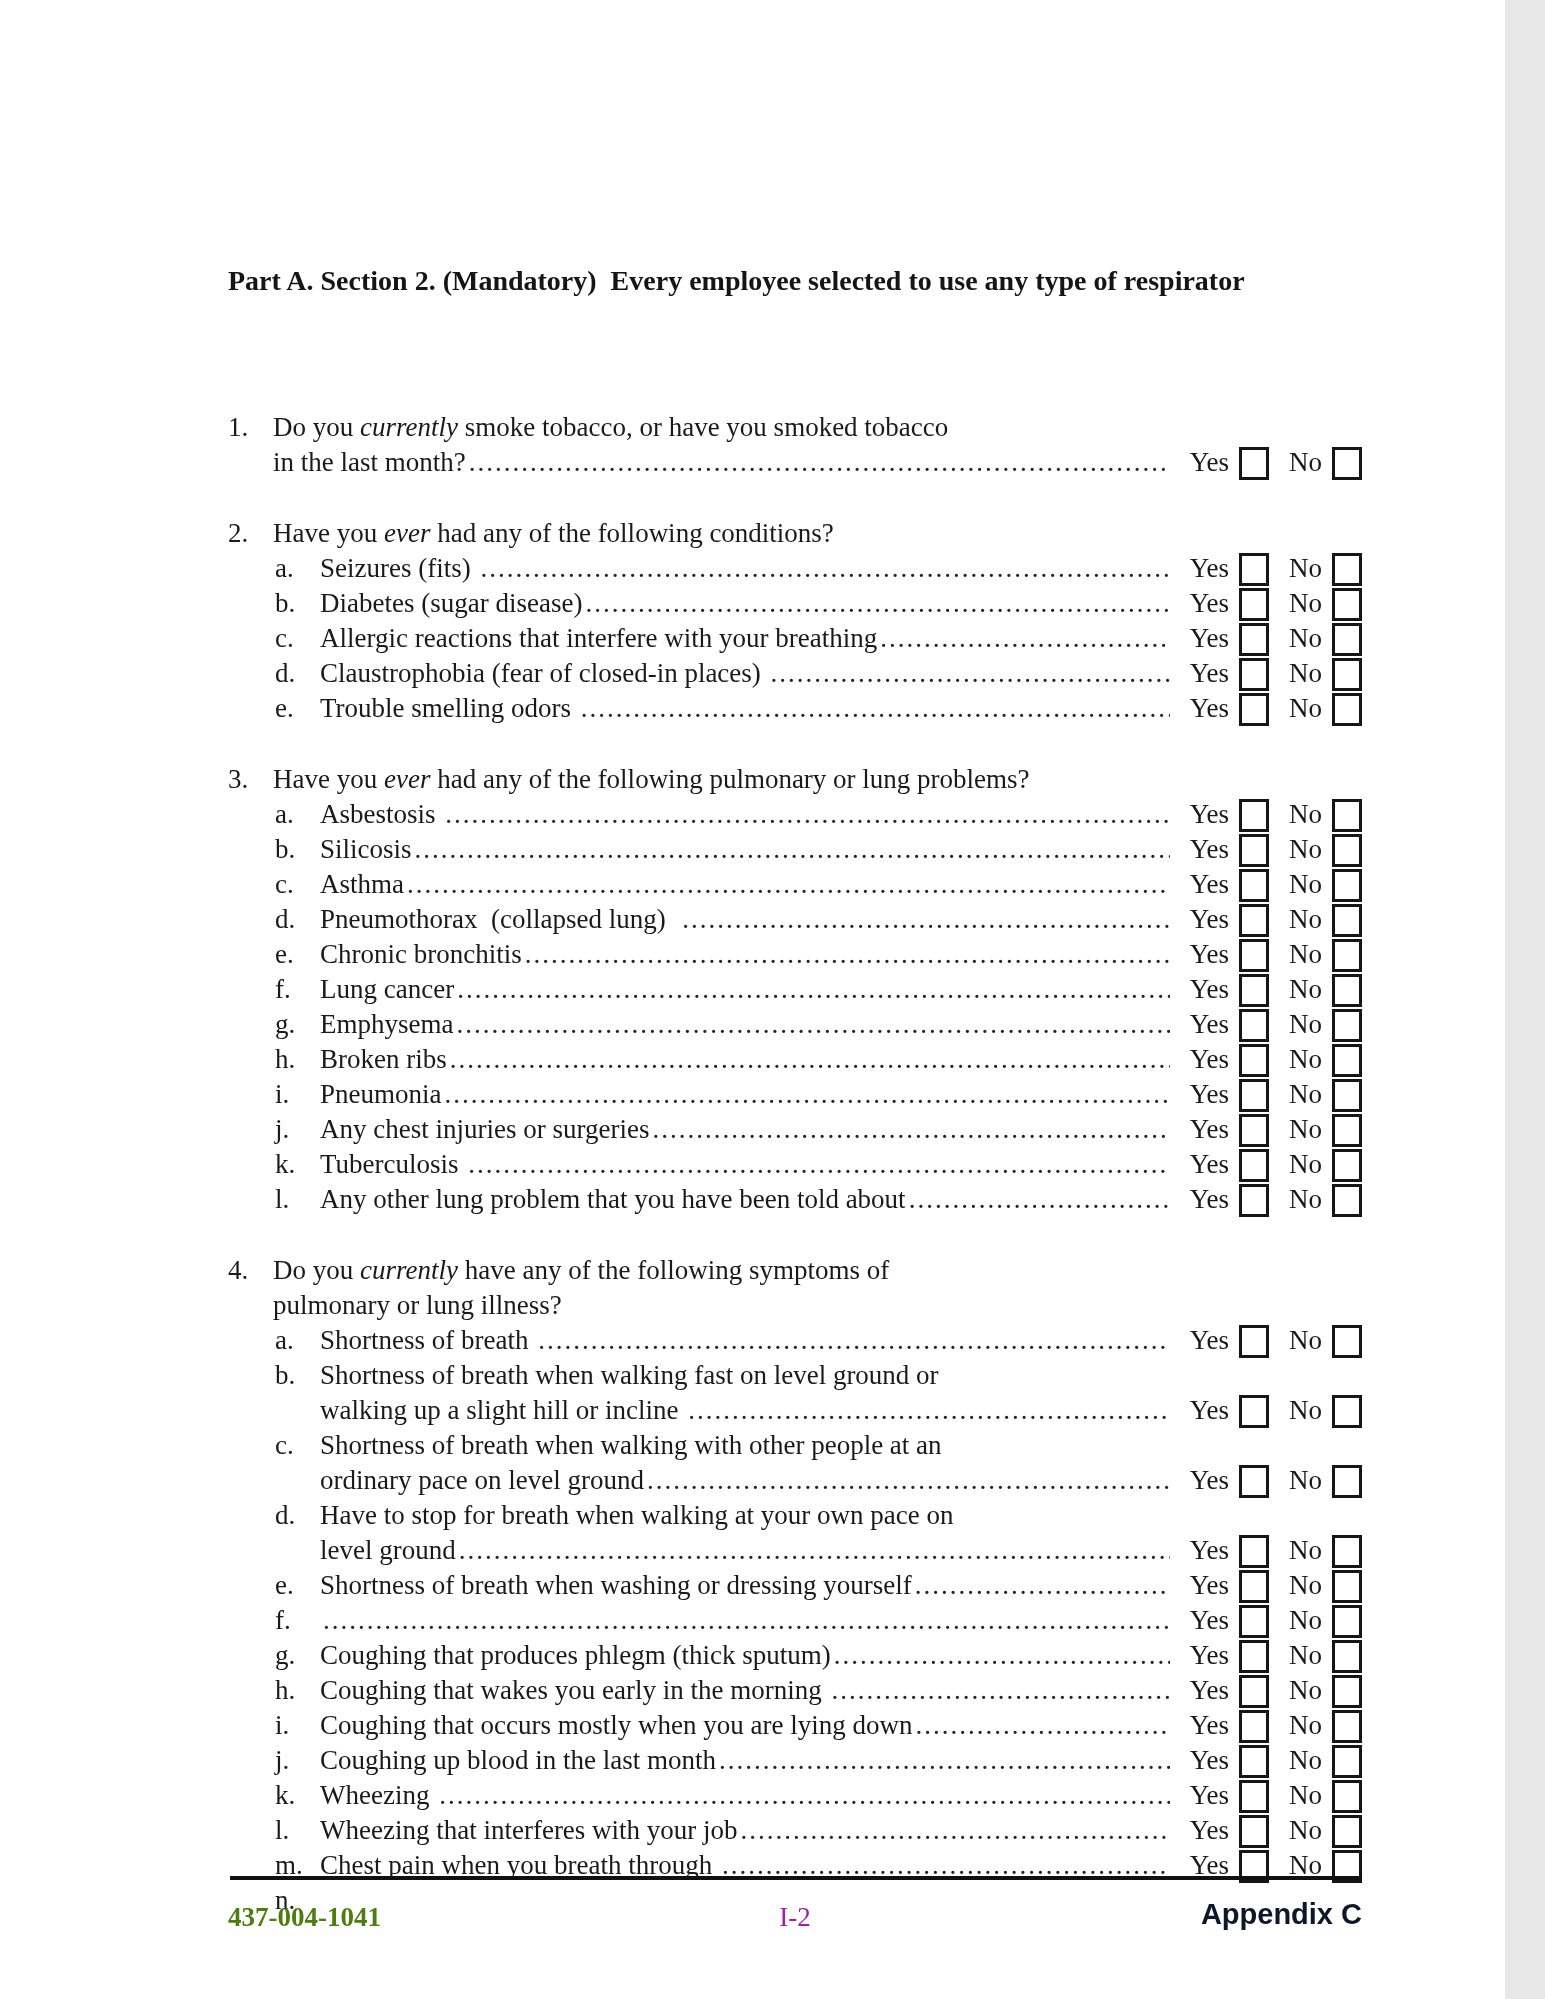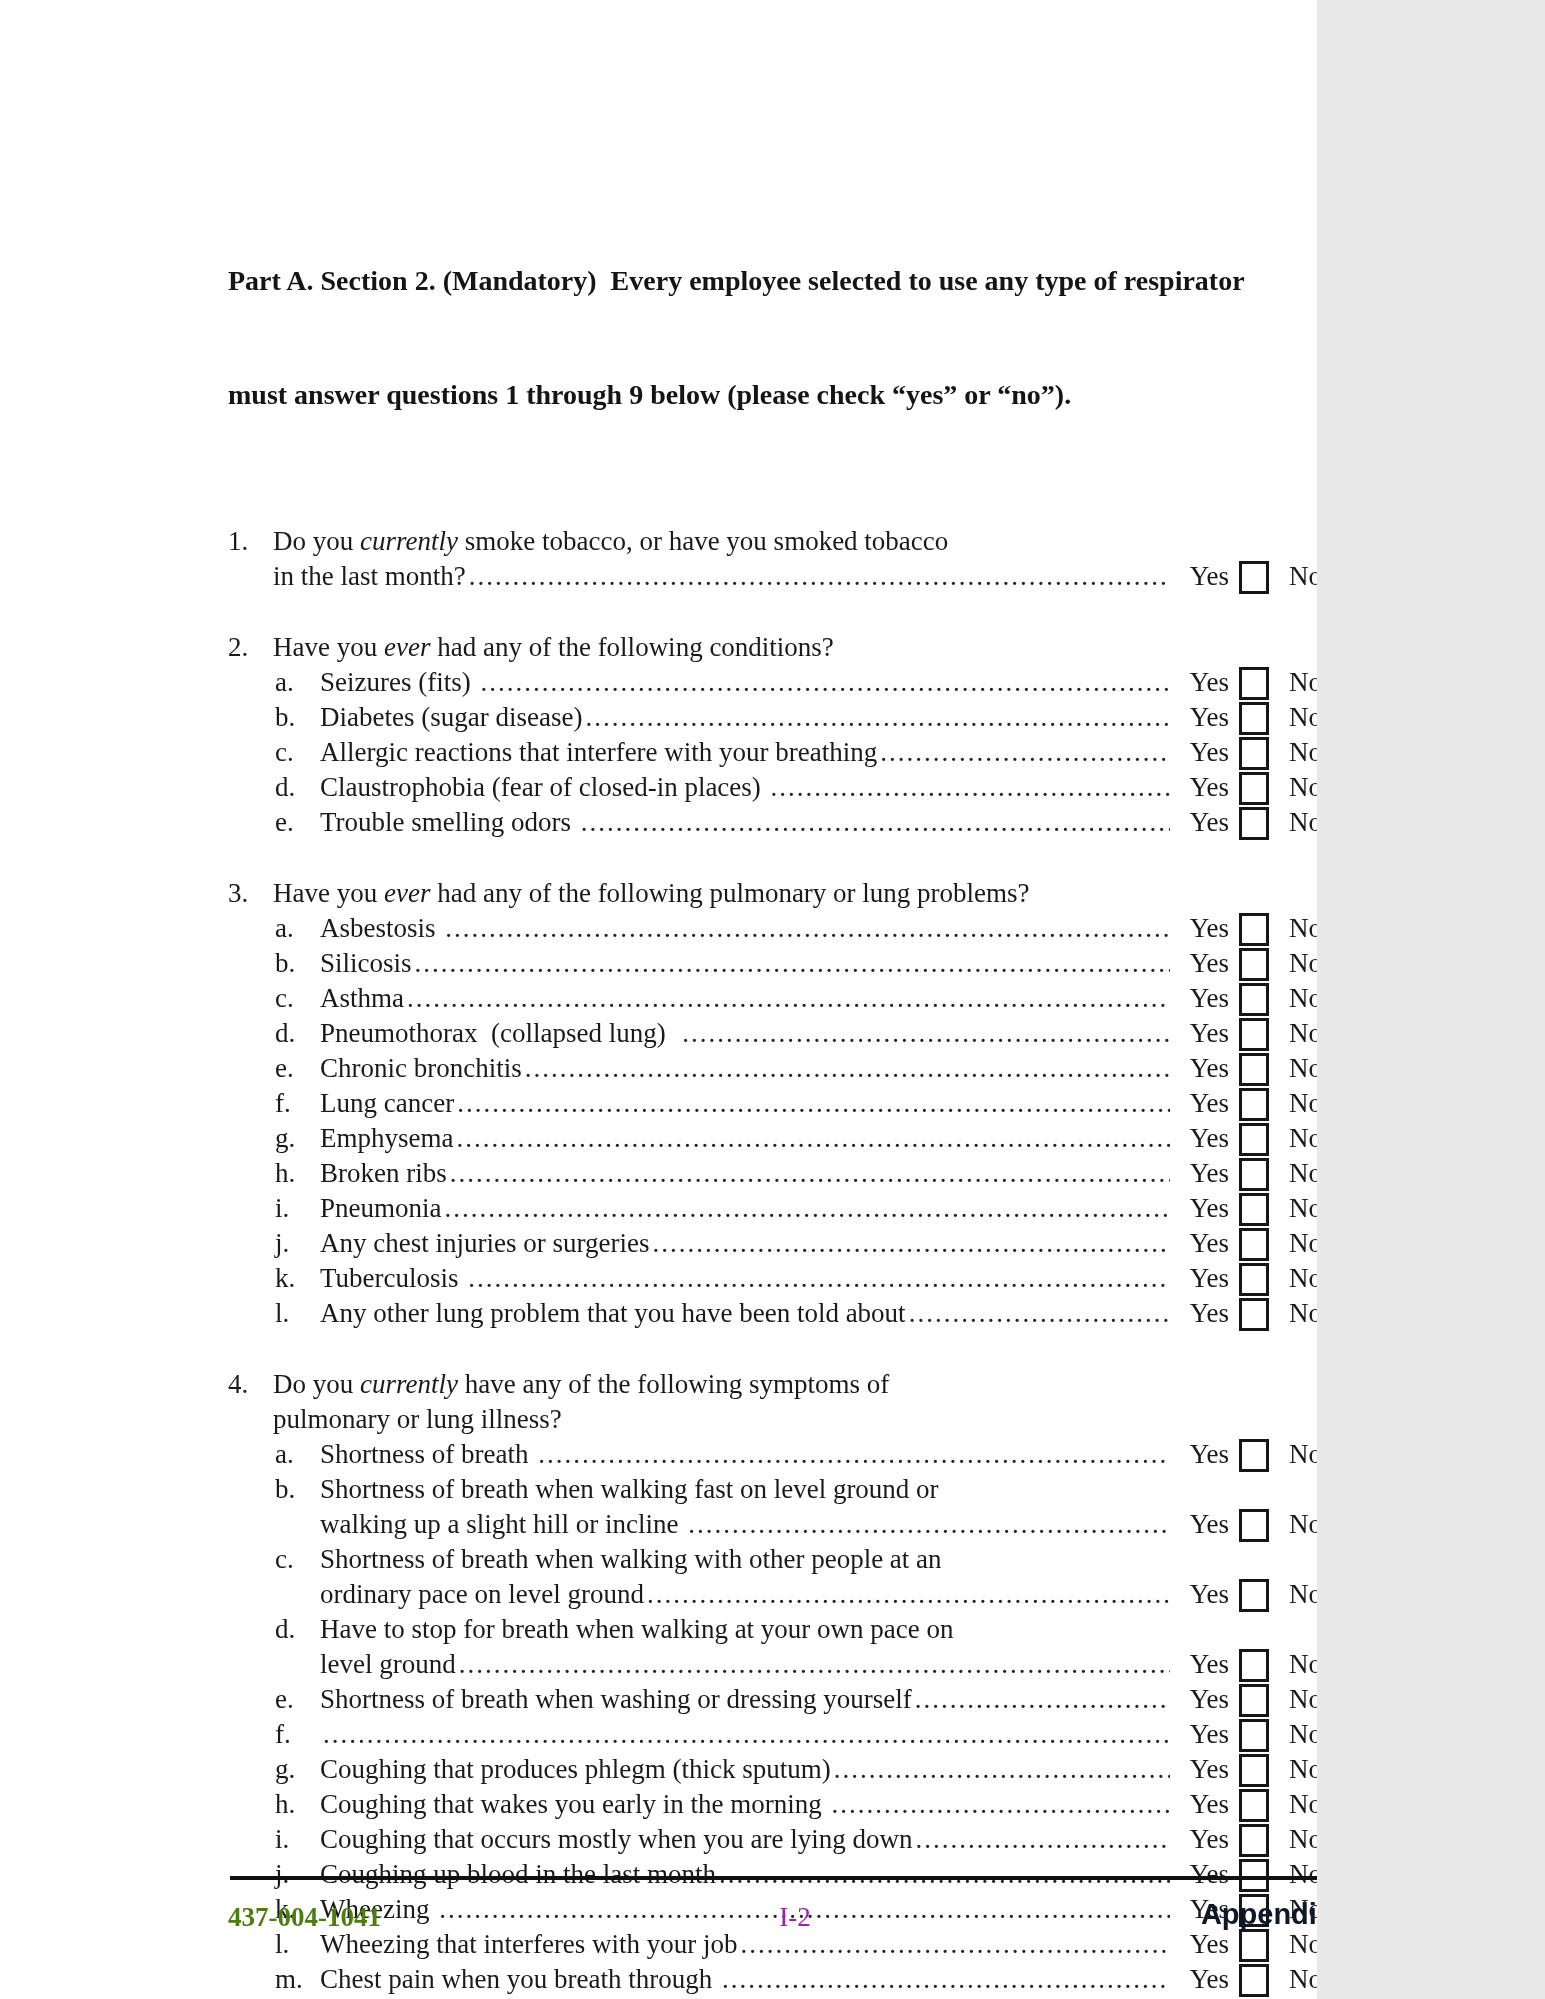--- a/index.html
+++ b/index.html
@@ -2,21 +2,21 @@
 <html><head>
 <meta charset="utf-8">
 <style>
   html, body {
     margin: 0;
     padding: 0;
     background: #e8e8e8;
   }
   .page {
     position: relative;
-    width: 1317px;
+    width: 1505px;
     height: 1999px;
     background: #ffffff;
     overflow: hidden;
     color: #1a1a1a;
     font-family: "Liberation Serif", "DejaVu Serif", serif;
   }
   .content {
     position: absolute;
     left: 228px;
     top: 186px;
@@ -116,21 +116,20 @@
 </style>
 </head>
 <body>
 
 <div class="page">
 
   <div class="content">
 
     <div class="doc-header">
       <div>Part A. Section 2. (Mandatory)  Every employee selected to use any type of respirator</div>
-      <div>must answer questions 1 through 9 below (please check “yes” or “no”).</div>
     </div>
 
     <div class="questions">
         <div class="question">
           <div class="row q">
             <span class="lbl">1.</span>
             <span class="txt"><span>Do you </span><em>currently</em><span> smoke tobacco, or have you smoked tobacco</span></span>
           </div>
           <div class="row qc">
             <span class="txt"><span>in the last month?</span></span>

